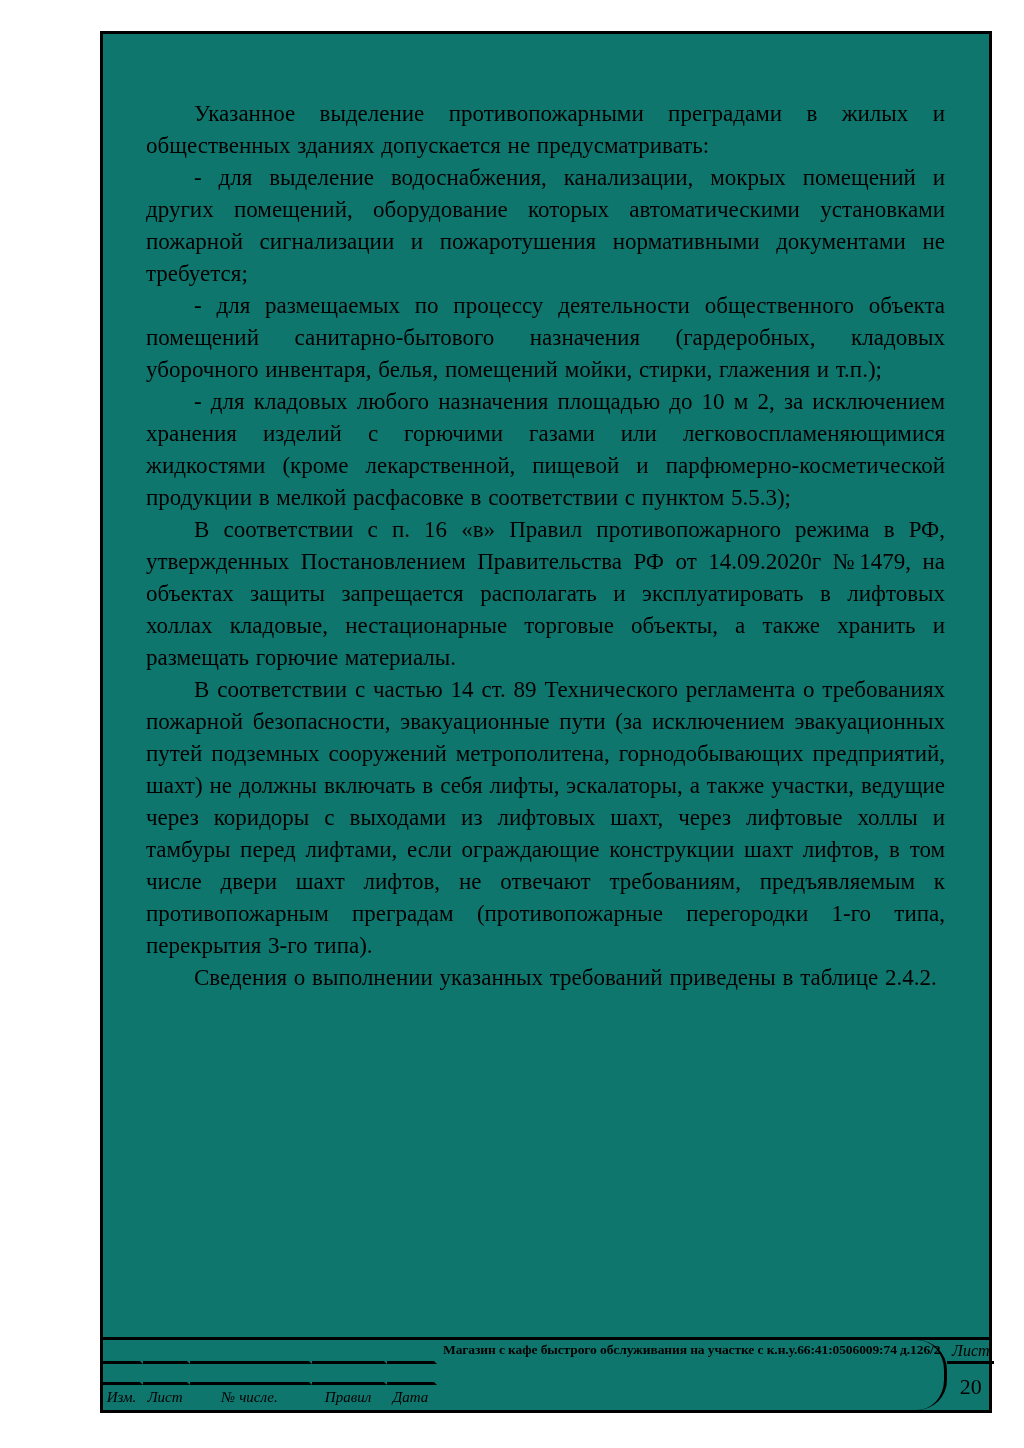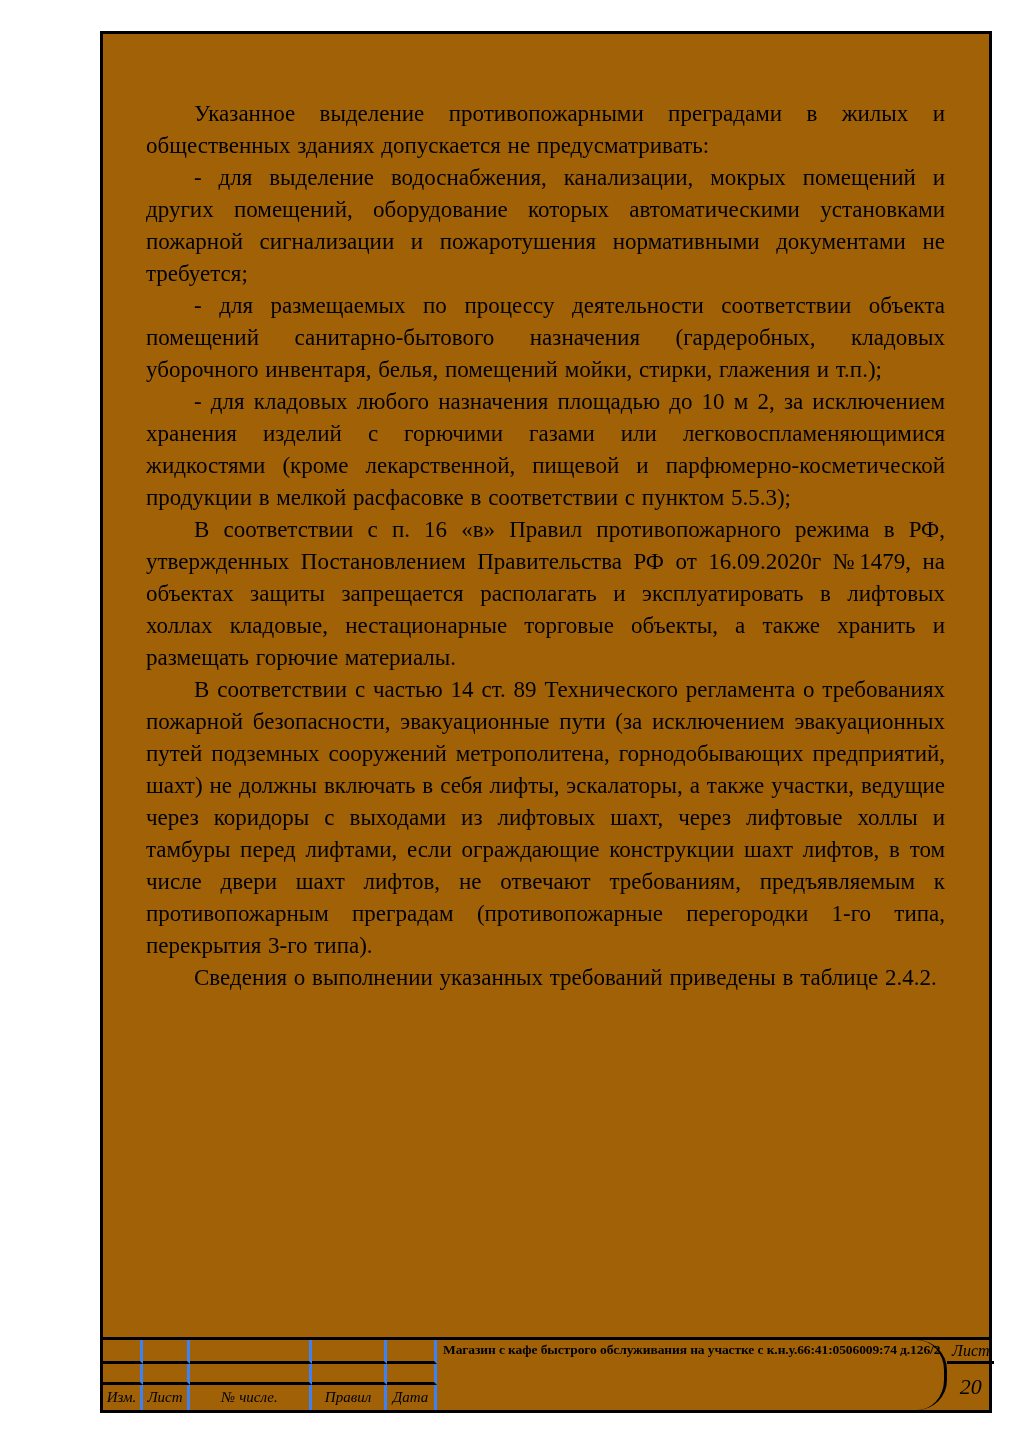--- a/index.html
+++ b/index.html
@@ -16,21 +16,21 @@
     background:#ffffff;
     overflow:hidden;
   }
   .frame {
     position:absolute;
     left:100px; top:31px;
     width:892px; height:1382px;
     border:3px solid #000;
     display:flex;
     flex-direction:column;
-    background:#a16207;
+    background:#0f766e;
   }
   .content {
     flex:1 1 auto;
     padding:64px 44px 0 43px;
     overflow:hidden;
   }
   .content p {
     font-size:23px;
     line-height:32px;
     text-align:justify;
@@ -44,21 +44,21 @@
     display:flex;
     width:100%;
   }
   .tb-left {
     flex:0 0 334px;
     display:grid;
     grid-template-columns:40px 47px 122px 75px 50px;
     grid-template-rows:24px 21px 25px;
   }
   .tb-cell {
-    border-right:3px solid #3b82f6;
+    border-right:3px solid #0f766e;
     border-bottom:3px solid #000;
   }
   .tb-cell.lastrow {
     border-bottom:none;
     display:flex;
     align-items:center;
     justify-content:center;
     font-style:italic;
     font-size:15px;
     white-space:nowrap;
@@ -89,36 +89,35 @@
     align-items:center;
     justify-content:center;
     font-style:italic;
     font-size:16px;
   }
   .tb-right-num {
     flex:1 1 auto;
     display:flex;
     align-items:center;
     justify-content:center;
-    font-style:italic;
     font-size:22px;
   }
 </style>
 </head>
 <body>
 
 <div class="page">
   <div class="frame">
 
     <div class="content">
       <p>Указанное выделение противопожарными преградами в жилых и общественных зданиях допускается не предусматривать:</p>
       <p>- для выделение водоснабжения, канализации, мокрых помещений и других помещений, оборудование которых автоматическими установками пожарной сигнализации и пожаротушения нормативными документами не требуется;</p>
-      <p>- для размещаемых по процессу деятельности соответствии объекта помещений санитарно-бытового назначения (гардеробных, кладовых уборочного инвентаря, белья, помещений мойки, стирки, глажения и т.п.);</p>
+      <p>- для размещаемых по процессу деятельности общественного объекта помещений санитарно-бытового назначения (гардеробных, кладовых уборочного инвентаря, белья, помещений мойки, стирки, глажения и т.п.);</p>
       <p>- для кладовых любого назначения площадью до 10 м 2, за исключением хранения изделий с горючими газами или легковоспламеняющимися жидкостями (кроме лекарственной, пищевой и парфюмерно-косметической продукции в мелкой расфасовке в соответствии с пунктом 5.5.3);</p>
-      <p>В соответствии с п. 16 «в» Правил противопожарного режима в РФ, утвержденных Постановлением Правительства РФ от 16.09.2020г №1479, на объектах защиты запрещается располагать и эксплуатировать в лифтовых холлах кладовые, нестационарные торговые объекты, а также хранить и размещать горючие материалы.</p>
+      <p>В соответствии с п. 16 «в» Правил противопожарного режима в РФ, утвержденных Постановлением Правительства РФ от 14.09.2020г №1479, на объектах защиты запрещается располагать и эксплуатировать в лифтовых холлах кладовые, нестационарные торговые объекты, а также хранить и размещать горючие материалы.</p>
       <p>В соответствии с частью 14 ст. 89 Технического регламента о требованиях пожарной безопасности, эвакуационные пути (за исключением эвакуационных путей подземных сооружений метрополитена, горнодобывающих предприятий, шахт) не должны включать в себя лифты, эскалаторы, а также участки, ведущие через коридоры с выходами из лифтовых шахт, через лифтовые холлы и тамбуры перед лифтами, если ограждающие конструкции шахт лифтов, в том числе двери шахт лифтов, не отвечают требованиям, предъявляемым к противопожарным преградам (противопожарные перегородки 1-го типа, перекрытия 3-го типа).</p>
       <p>Сведения о выполнении указанных требований приведены в таблице 2.4.2.</p>
     </div>
 
     <div class="titleblock">
 
       <div class="tb-left">
 
         <div class="tb-cell"></div>
         <div class="tb-cell"></div>

